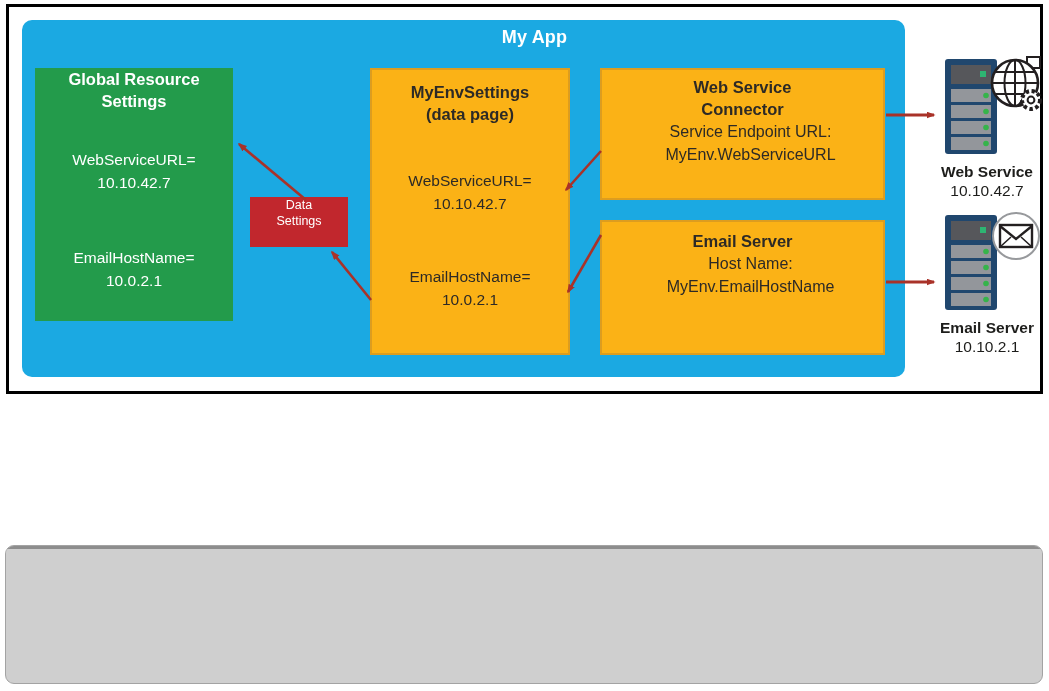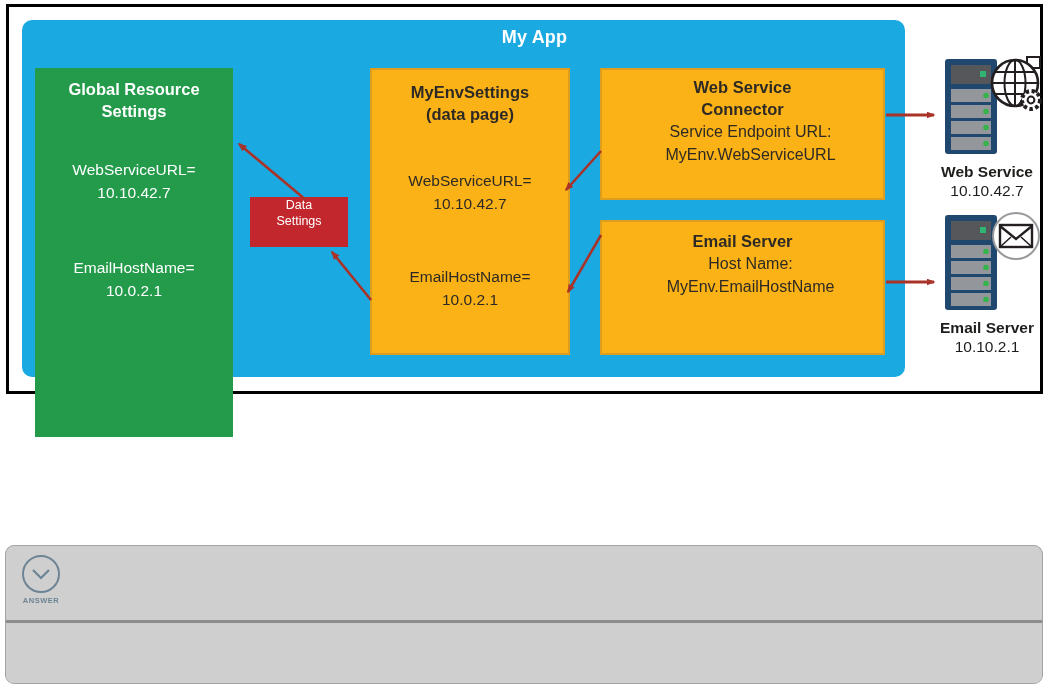--- a/index.html
+++ b/index.html
@@ -15,22 +15,21 @@
   .app-region{
     position:absolute;left:22px;top:20px;width:883px;height:357px;
     background:#1BA9E2;border-radius:10px;
   }
   .app-title{
     position:absolute;left:22px;top:27px;width:1025px;text-align:center;
     color:#fff;font-size:18px;font-weight:700;letter-spacing:.2px;
   }
   .dbox{position:absolute;box-sizing:border-box;text-align:center;}
   .green-box{
-    left:35px;top:68px;width:198px;height:369px;background:#239B4B;color:#fff;
-    padding-top:10px;
+    left:35px;top:68px;width:198px;height:253px;background:#239B4B;color:#fff;
   }
   .env-box{
     left:370px;top:68px;width:200px;height:287px;background:#FBB216;
     border:2px solid #DD9D1F;color:#2d2a26;padding-top:11px;
   }
   .ws-box{
     left:600px;top:68px;width:285px;height:132px;background:#FBB216;
     border:2px solid #DD9D1F;color:#2d2a26;padding-top:6px;
   }
   .email-box{
@@ -198,27 +197,17 @@
     </defs>
     <line x1="306" y1="200" x2="239" y2="144" stroke="#A93229" stroke-width="2.6" marker-end="url(#ah)"></line>
     <line x1="371" y1="300" x2="332" y2="252" stroke="#A93229" stroke-width="2.6" marker-end="url(#ah)"></line>
     <line x1="601" y1="151" x2="566" y2="190" stroke="#A93229" stroke-width="2.6" marker-end="url(#ah)"></line>
     <line x1="601" y1="235" x2="568" y2="292" stroke="#A93229" stroke-width="2.6" marker-end="url(#ah)"></line>
     <line x1="886" y1="115" x2="934" y2="115" stroke="#A93229" stroke-width="3" marker-end="url(#ah)"></line>
     <line x1="886" y1="282" x2="934" y2="282" stroke="#A93229" stroke-width="3" marker-end="url(#ah)"></line>
   </svg>
 
   <div class="answer-panel">
-    <div class="answer-top">
-      <button class="answer-btn">
-        <span class="answer-circle">
-          <svg width="22" height="14" viewBox="0 0 22 14">
-              <polyline points="3,3 11,11 19,3" fill="none" stroke="#6d8494" stroke-width="2.2"></polyline>
-            </svg>
-        </span>
-        <div class="answer-label">ANSWER</div>
-      </button>
-    </div>
     <div class="answer-divider"></div>
     <div class="answer-bottom"></div>
   </div>
 
 </div>
 
 </body></html>

